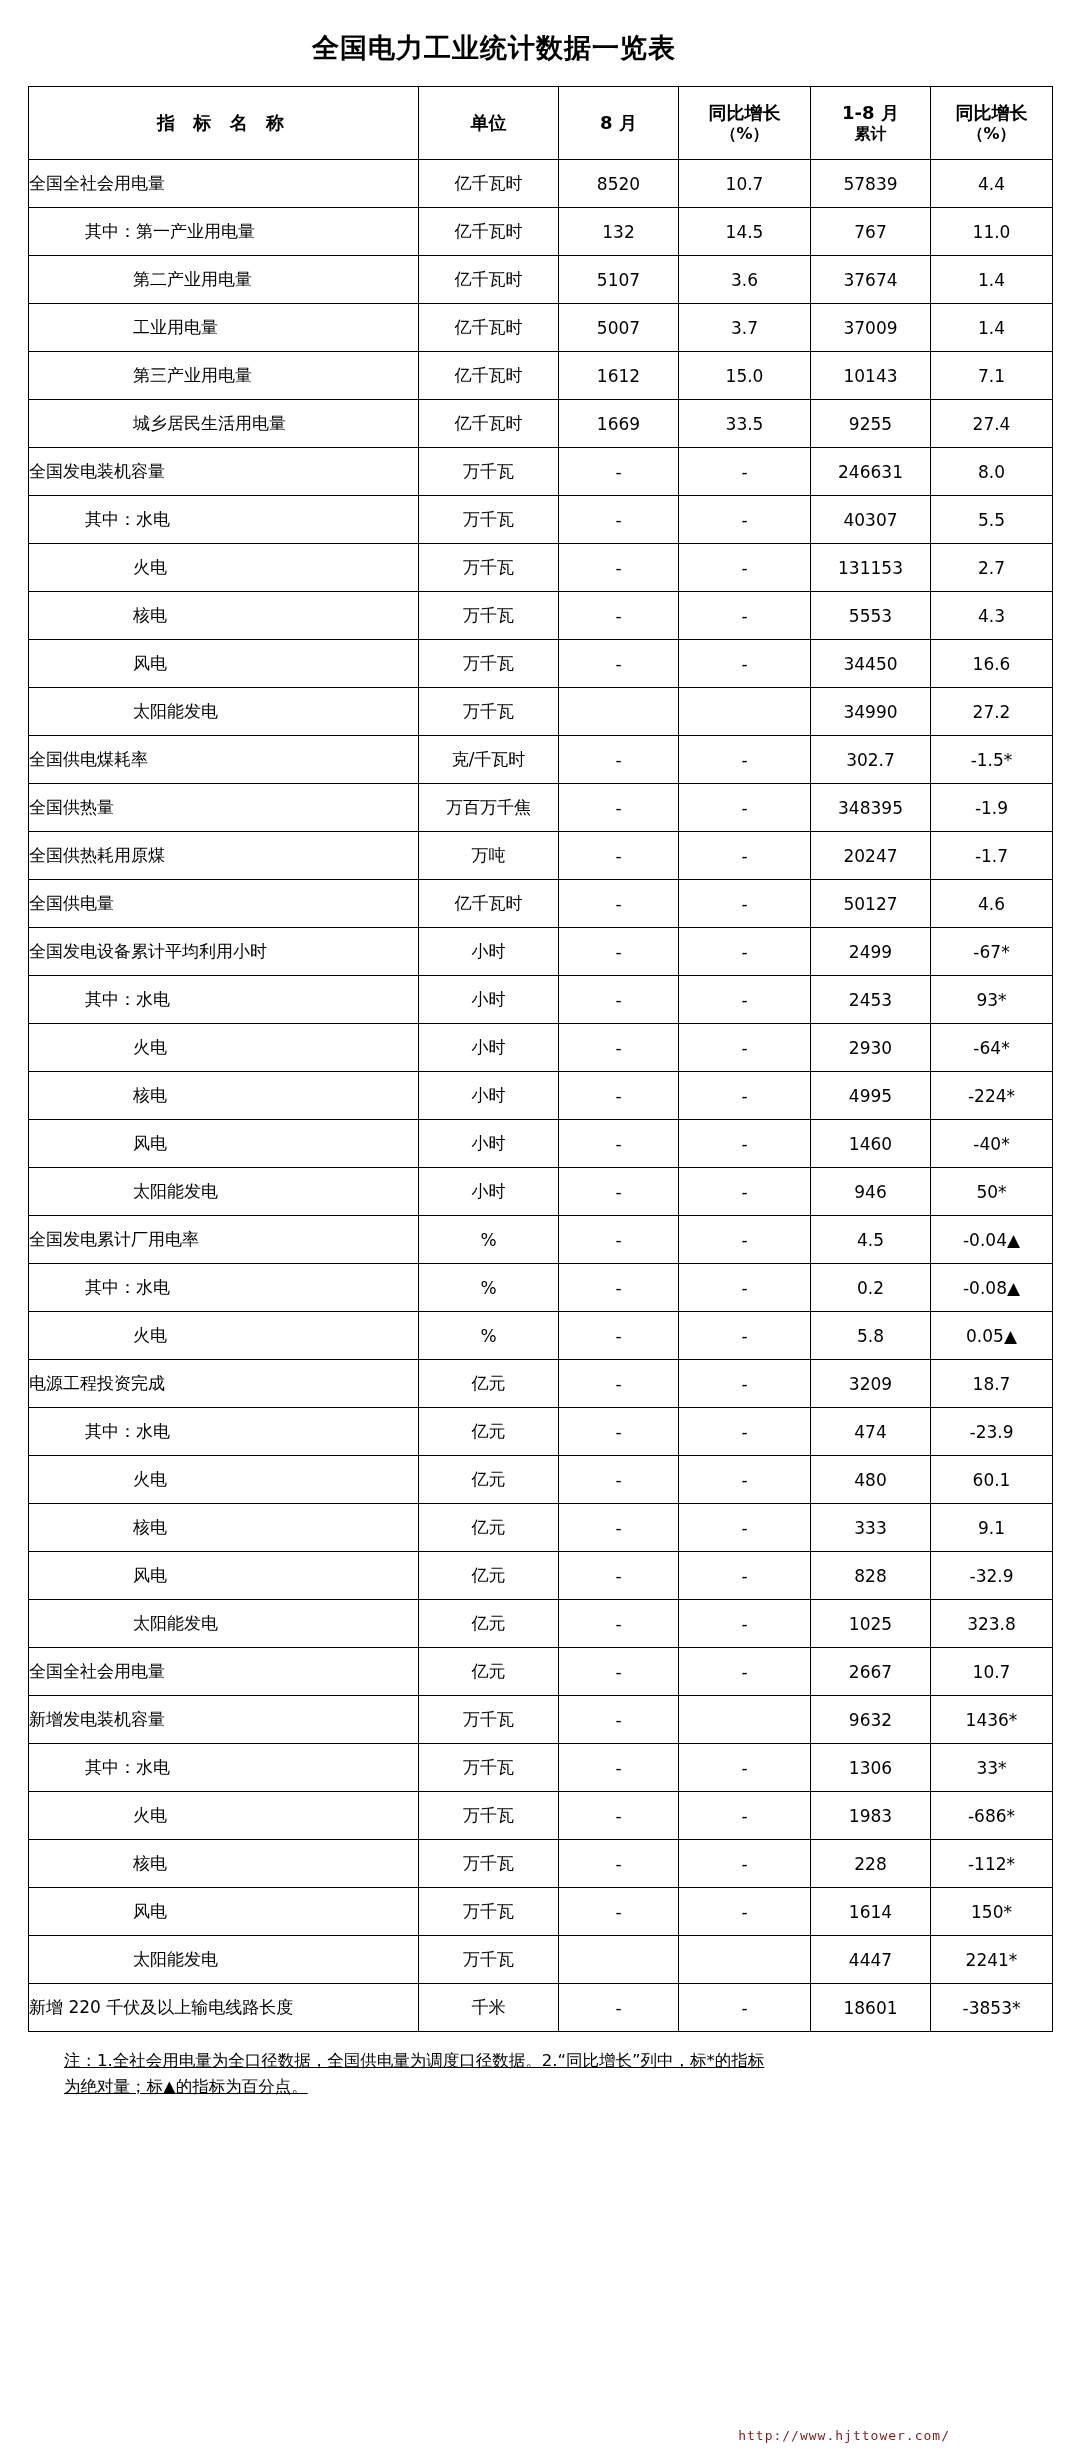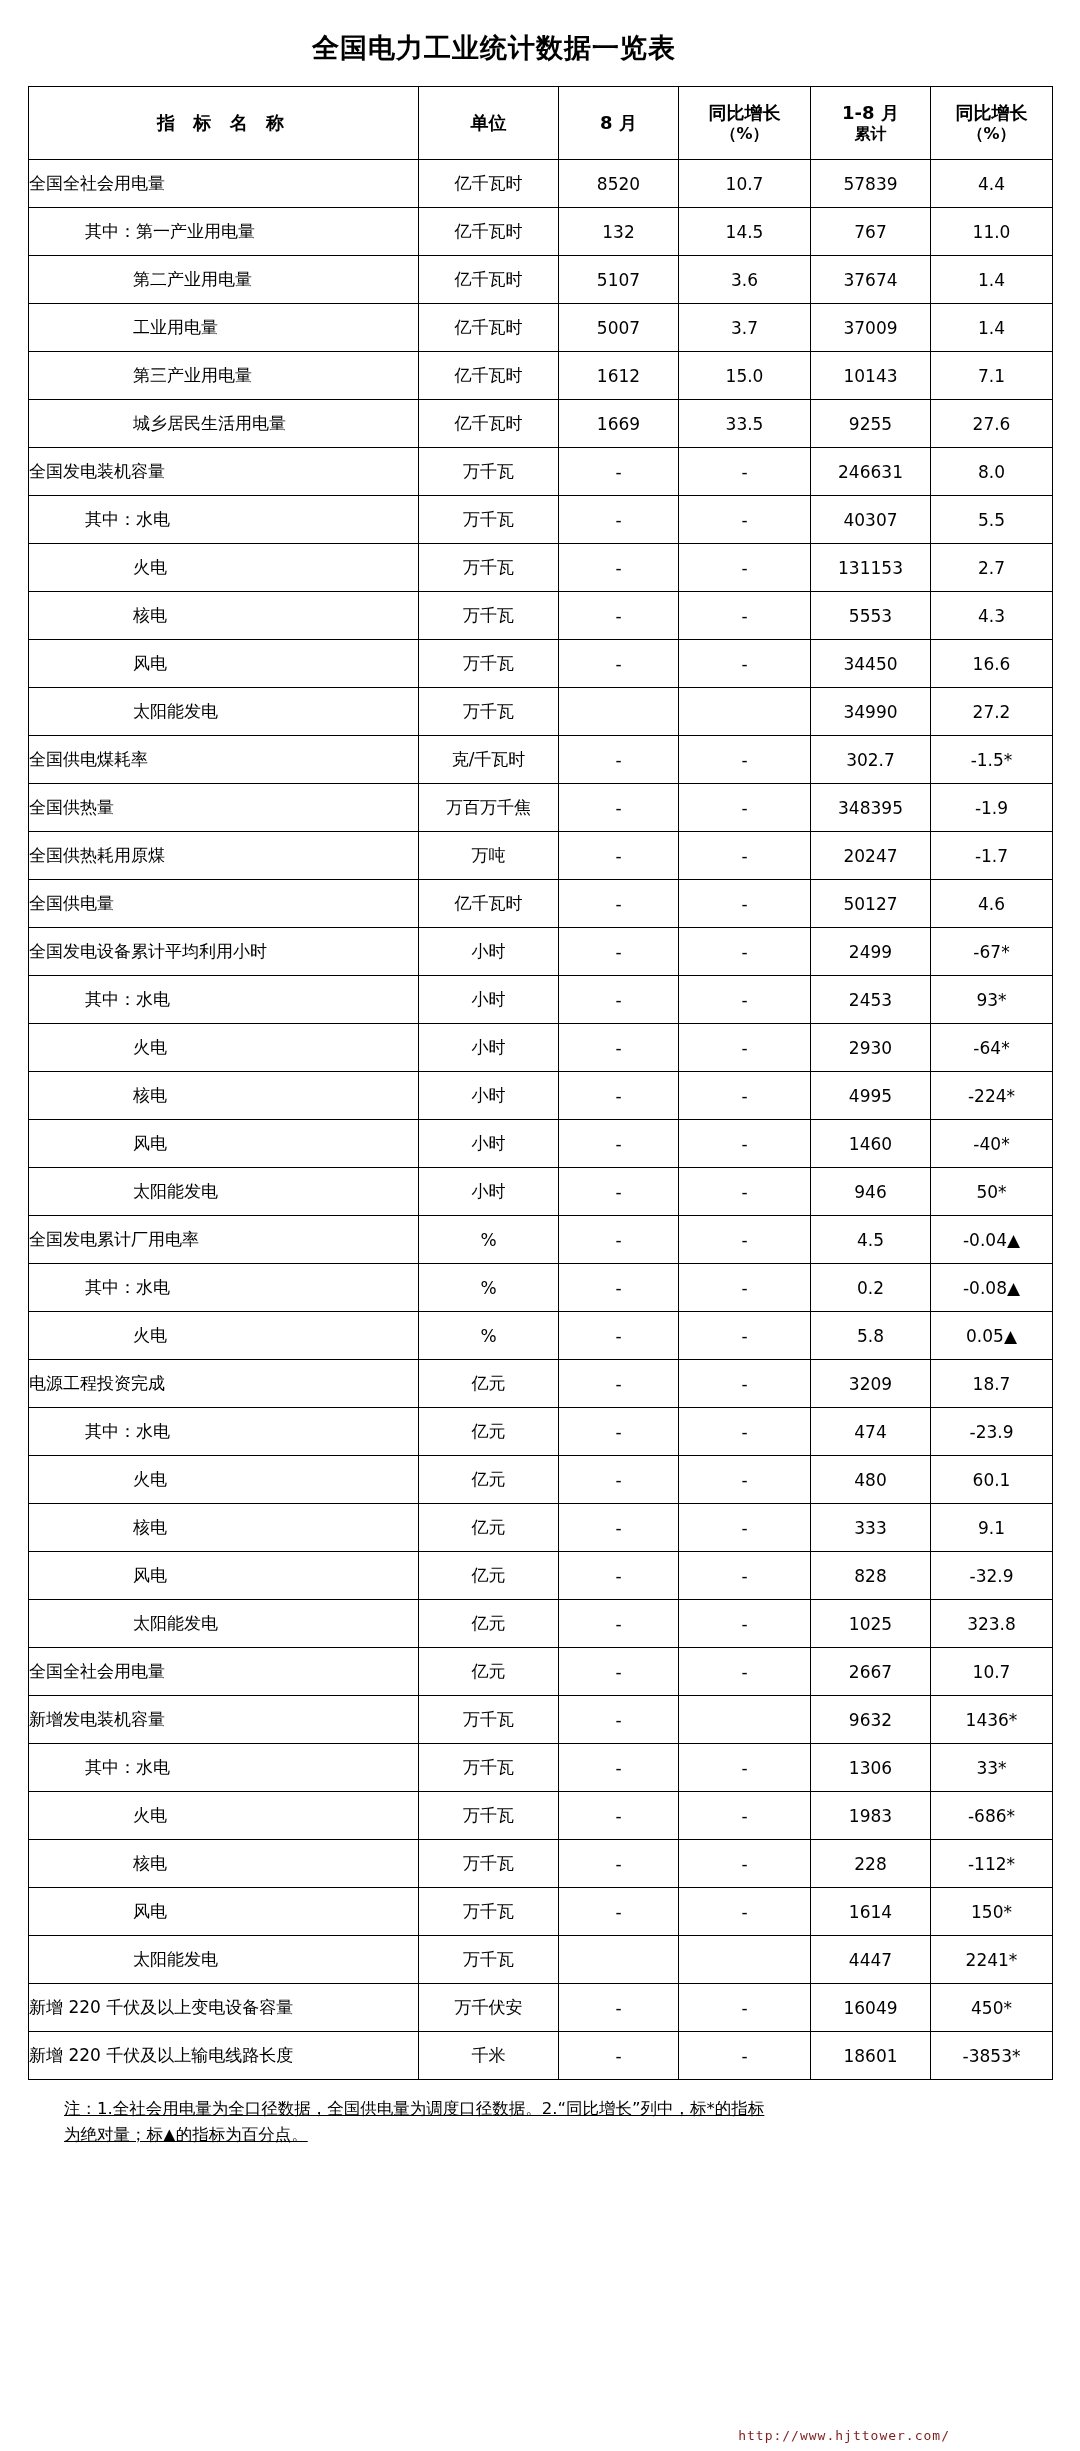--- a/index.html
+++ b/index.html
@@ -176,21 +176,21 @@
           <td class="num">15.0</td>
           <td class="num">10143</td>
           <td class="num">7.1</td>
         </tr>
         <tr>
           <td class="name ind2">城乡居民生活用电量</td>
           <td class="unit">亿千瓦时</td>
           <td class="num">1669</td>
           <td class="num">33.5</td>
           <td class="num">9255</td>
-          <td class="num">27.6</td>
+          <td class="num">27.4</td>
         </tr>
         <tr>
           <td class="name">全国发电装机容量</td>
           <td class="unit">万千瓦</td>
           <td class="num">-</td>
           <td class="num">-</td>
           <td class="num">246631</td>
           <td class="num">8.0</td>
         </tr>
         <tr>
@@ -435,28 +435,20 @@
         </tr>
         <tr>
           <td class="name ind2">太阳能发电</td>
           <td class="unit">万千瓦</td>
           <td class="num"></td>
           <td class="num"></td>
           <td class="num">4447</td>
           <td class="num">2241*</td>
         </tr>
         <tr>
-          <td class="name">新增 220 千伏及以上变电设备容量</td>
-          <td class="unit">万千伏安</td>
-          <td class="num">-</td>
-          <td class="num">-</td>
-          <td class="num">16049</td>
-          <td class="num">450*</td>
-        </tr>
-        <tr>
           <td class="name">新增 220 千伏及以上输电线路长度</td>
           <td class="unit">千米</td>
           <td class="num">-</td>
           <td class="num">-</td>
           <td class="num">18601</td>
           <td class="num">-3853*</td>
         </tr>
       </tbody>
   </table>
 

